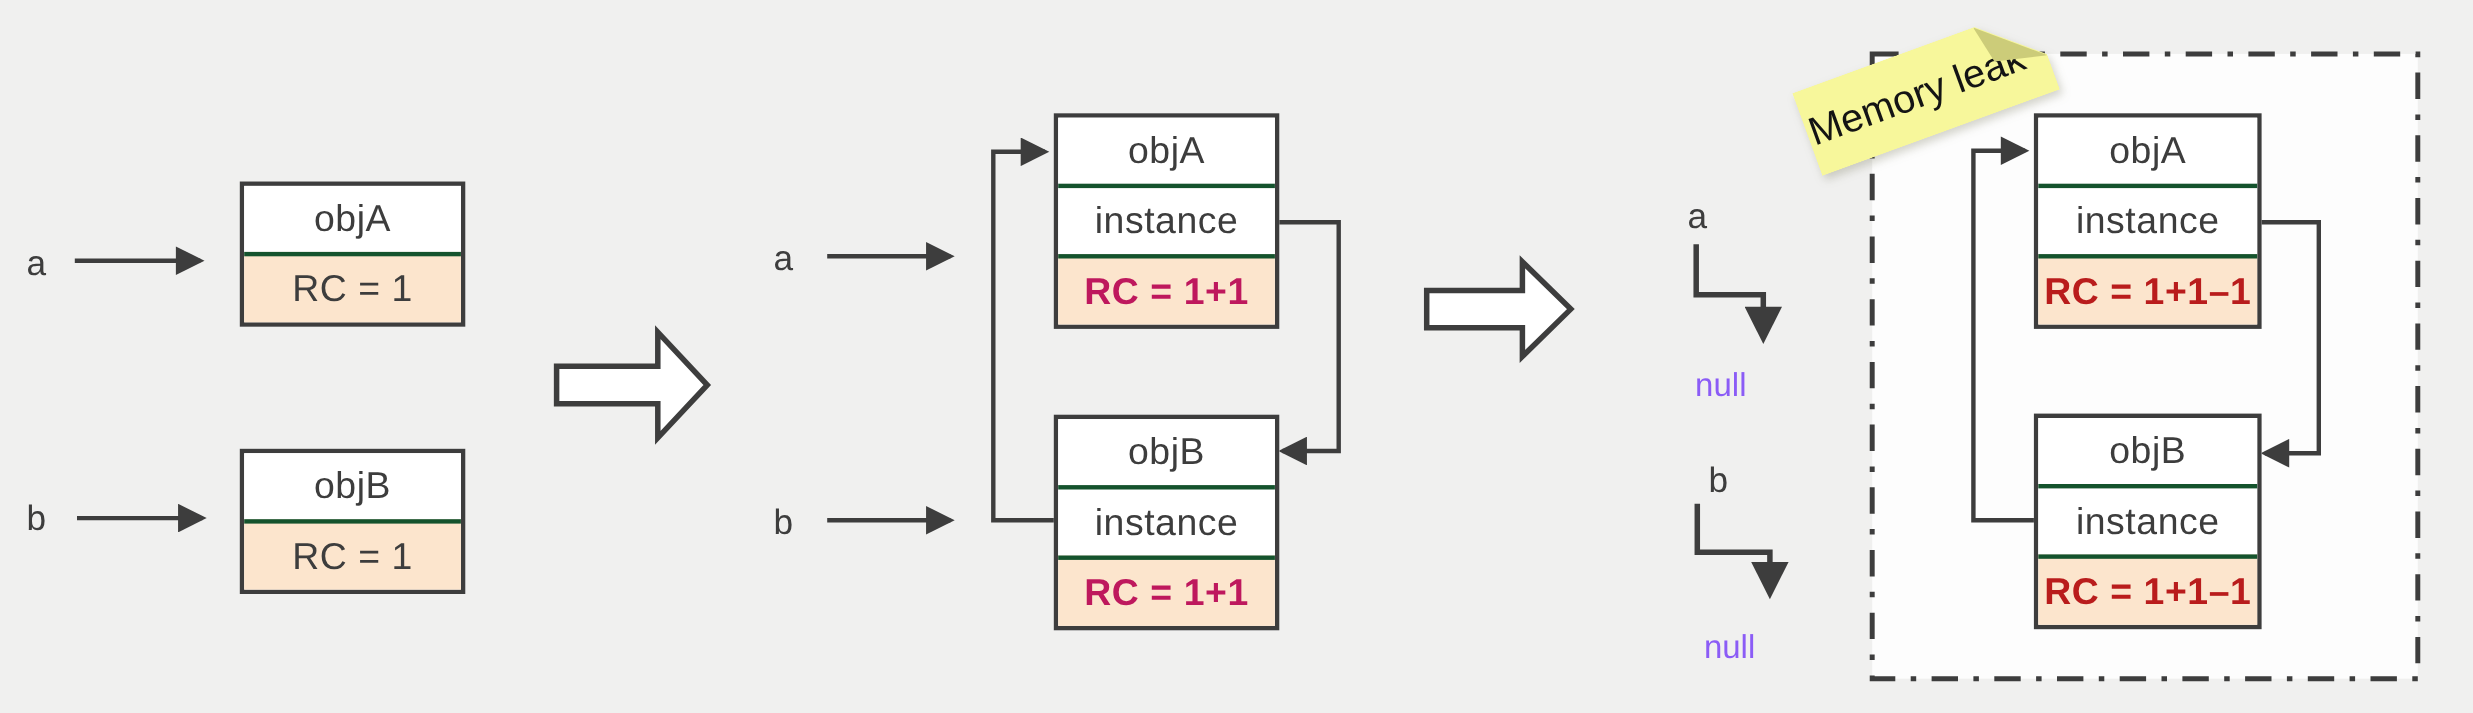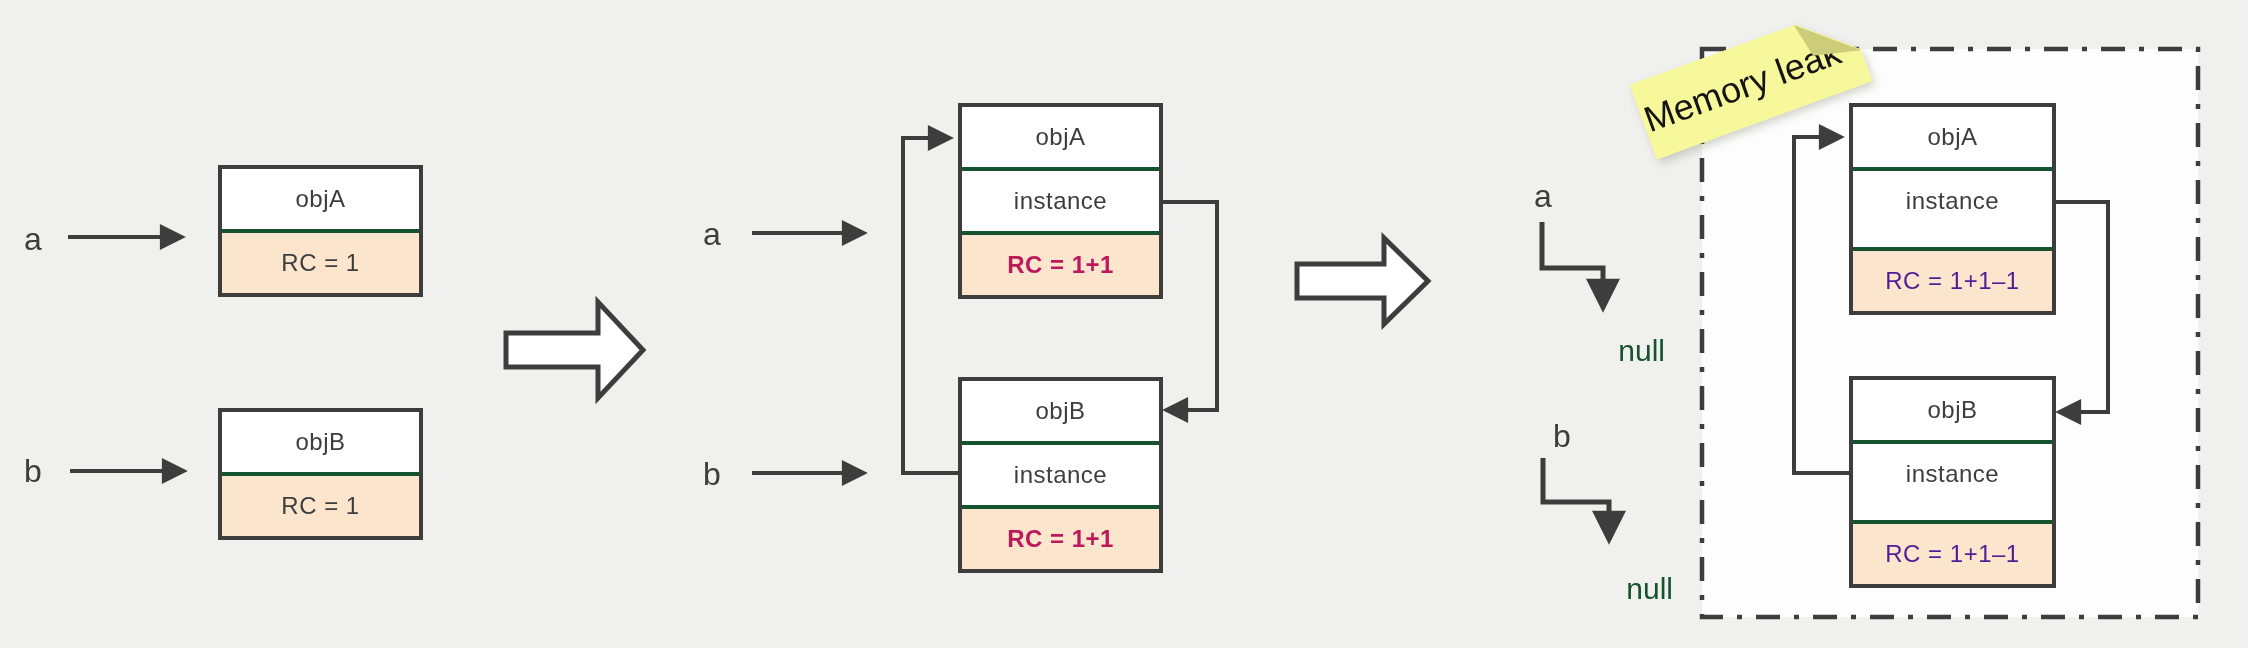--- a/index.html
+++ b/index.html
@@ -9,33 +9,33 @@
     font-family:"Liberation Sans","DejaVu Sans",sans-serif;
     color:#3d3d3d;
   }
   .layer{position:absolute;left:0;top:0;z-index:1;}
   .obj-box{
     position:absolute; z-index:2; width:197px;
     background:#ffffff; border:4px solid #3d3d3d; box-sizing:content-box;
   }
   .obj-box .row{
     height:60px; display:flex; align-items:center; justify-content:center;
-    font-size:24px; letter-spacing:0.5px; background:#ffffff;
+    font-size:34px; letter-spacing:0.5px; background:#ffffff;
   }
   .obj-box .row + .row{border-top:4px solid #14532d;}
   .row.orange{background:#fce5cd;}
   .rc-red{color:#be185d; font-weight:bold;}
-  .rc-green{color:#4c1d95; font-weight:normal;margin-top:16px;}
+  .rc-green{color:#b91c1c; font-weight:bold;}
   .var-label{
     position:absolute; z-index:2; width:44px; text-align:center;
     font-size:32px; color:#3d3d3d;
   }
   .null-label{
-    position:absolute; z-index:2; width:124px; text-align:right;
-    font-size:30px; color:#14532d;
+    position:absolute; z-index:2; width:124px; text-align:left;
+    font-size:30px; color:#8b5cf6;
   }
   .note{
     position:absolute; z-index:3; left:1636px; top:43px; width:230px; height:80px;
     background:#f7f79b; transform:rotate(-20deg);
     clip-path:polygon(0 0, 76.5% 0, 100% 57.5%, 100% 100%, 0 100%);
     display:flex; align-items:center; justify-content:center;
   }
   .note-wrap{position:absolute; z-index:3; left:1636px; top:43px; width:230px; height:80px;
     filter:drop-shadow(3px 4px 4px rgba(90,90,60,0.25));}
   .note-text{

